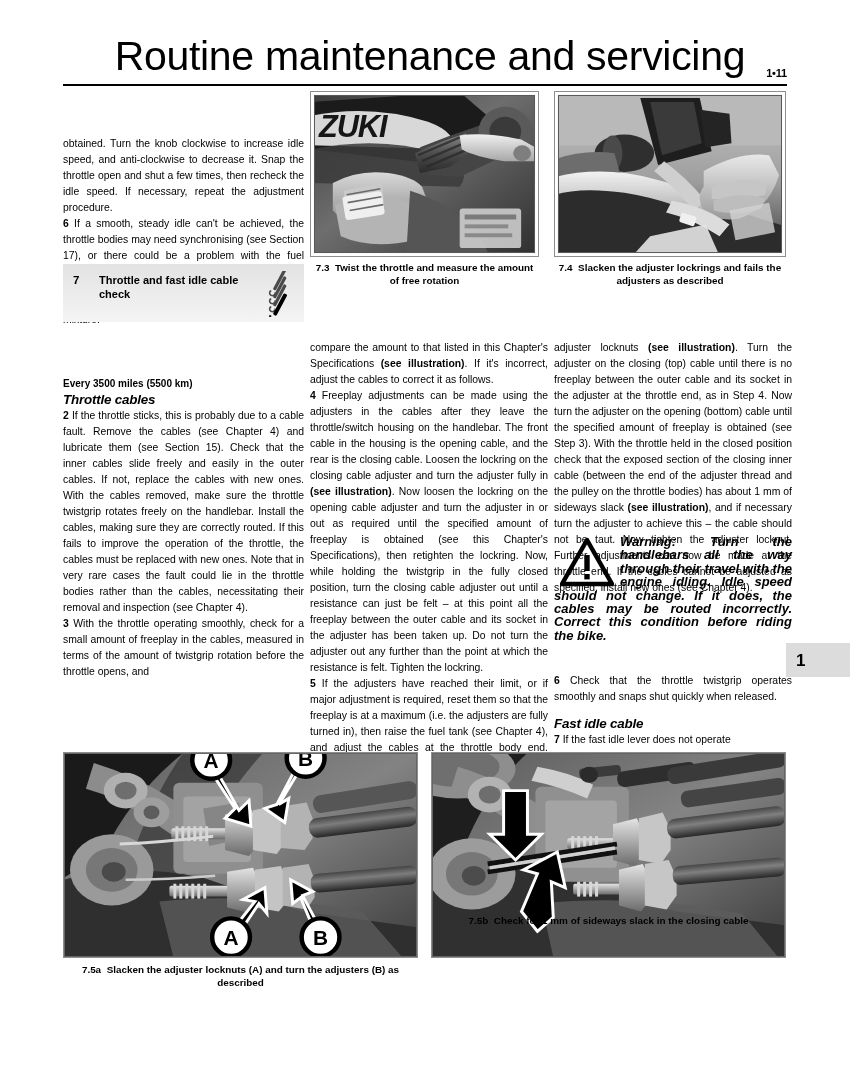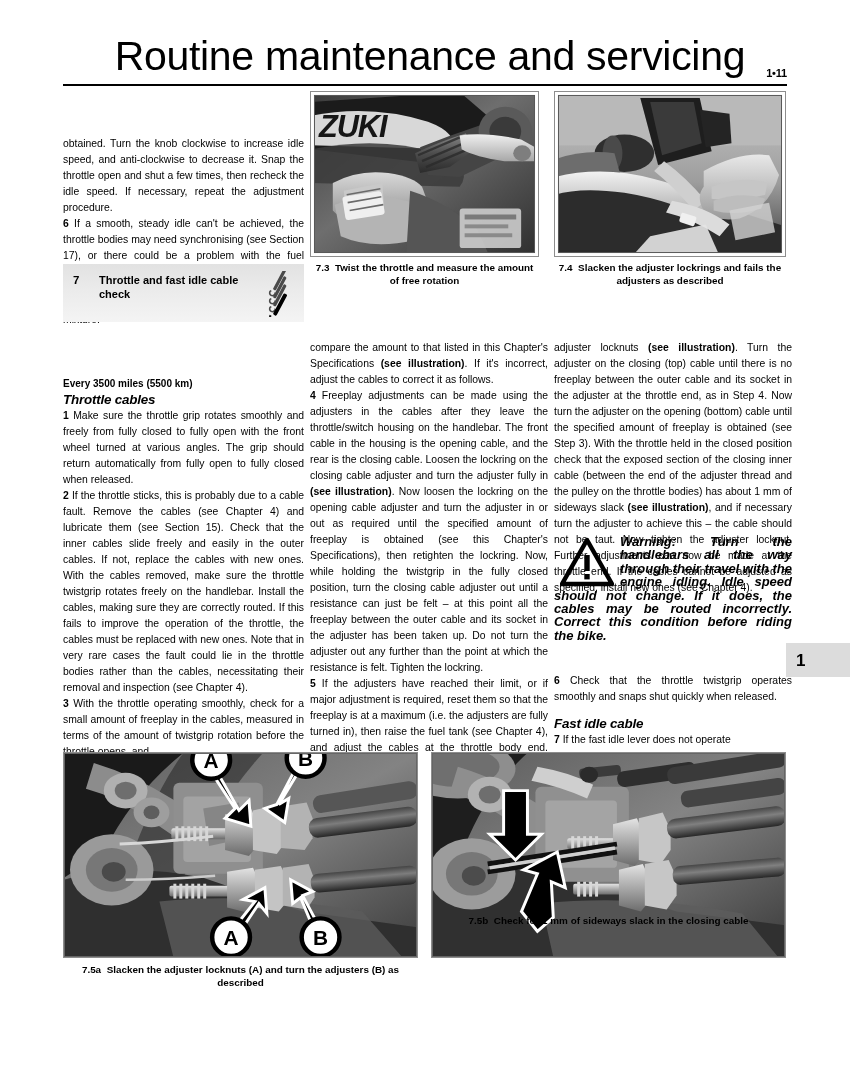--- a/index.html
+++ b/index.html
@@ -225,21 +225,20 @@
           </g>
         </g>
       </svg>
     </div>
   </div>
 </div>
 
 <div class="col col-1" style="top:332px;">
   <p class="h-interval">Every 3500 miles (5500 km)</p>
   <p class="h-sub">Throttle cables</p>
-  <p><span class="num">1</span> <span>Make sure the throttle grip rotates smoothly and freely from fully closed to fully open with the front wheel turned at various angles. The grip should return automatically from fully open to fully closed when released.</span></p>
   <p><span class="num">2</span> <span>If the throttle sticks, this is probably due to a cable fault. Remove the cables (see Chapter 4) and lubricate them (see Section 15). Check that the inner cables slide freely and easily in the outer cables. If not, replace the cables with new ones. With the cables removed, make sure the throttle twistgrip rotates freely on the handlebar. Install the cables, making sure they are correctly routed. If this fails to improve the operation of the throttle, the cables must be replaced with new ones. Note that in very rare cases the fault could lie in the throttle bodies rather than the cables, necessitating their removal and inspection (see Chapter 4).</span></p>
   <p><span class="num">3</span> <span>With the throttle operating smoothly, check for a small amount of freeplay in the cables, measured in terms of the amount of twistgrip rotation before the throttle opens, and</span></p>
 </div>
 
 <div class="photo" style="left:310px; top:91px; width:229px; height:166px;">
   <svg viewBox="0 0 229 166" preserveAspectRatio="none" xmlns="http://www.w3.org/2000/svg">
     <defs>
       <linearGradient id="p73bg" x1="0" y1="0" x2="1" y2="1">
         <stop offset="0" stop-color="#3a3a3a"></stop>
           <stop offset="0.45" stop-color="#6e6e6e"></stop>

